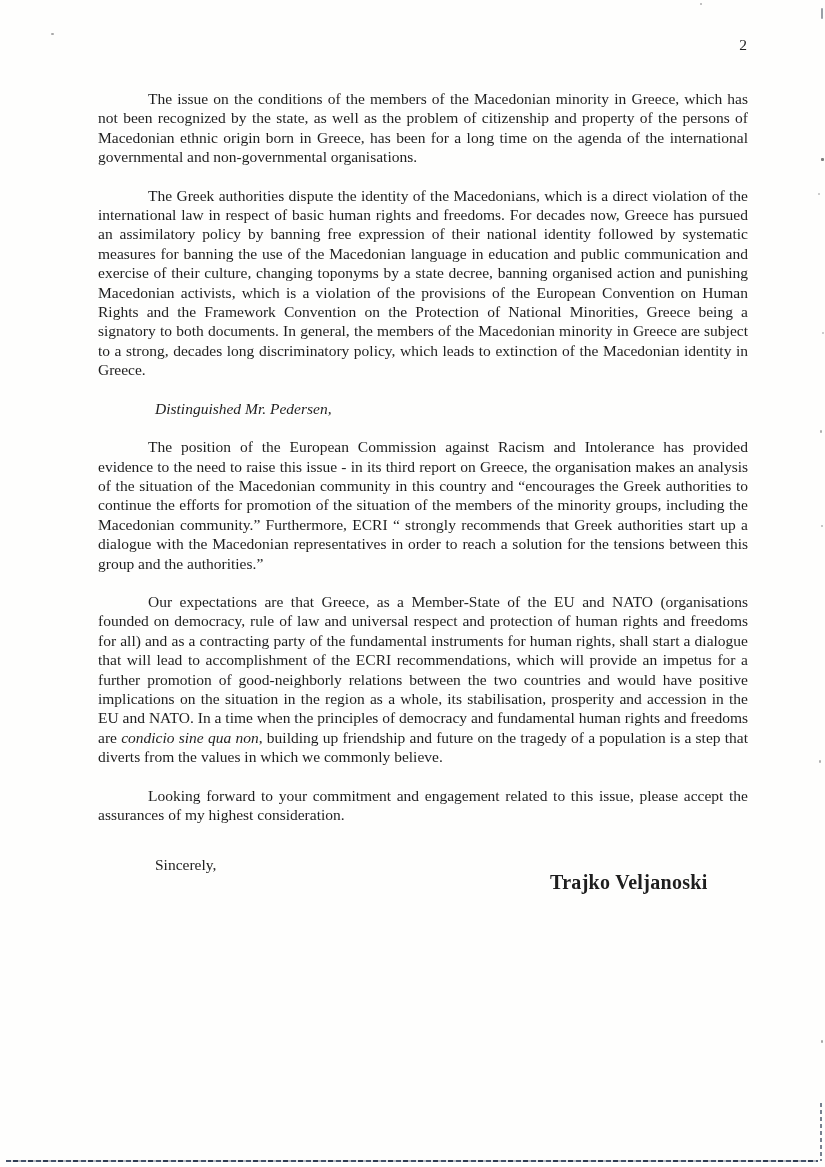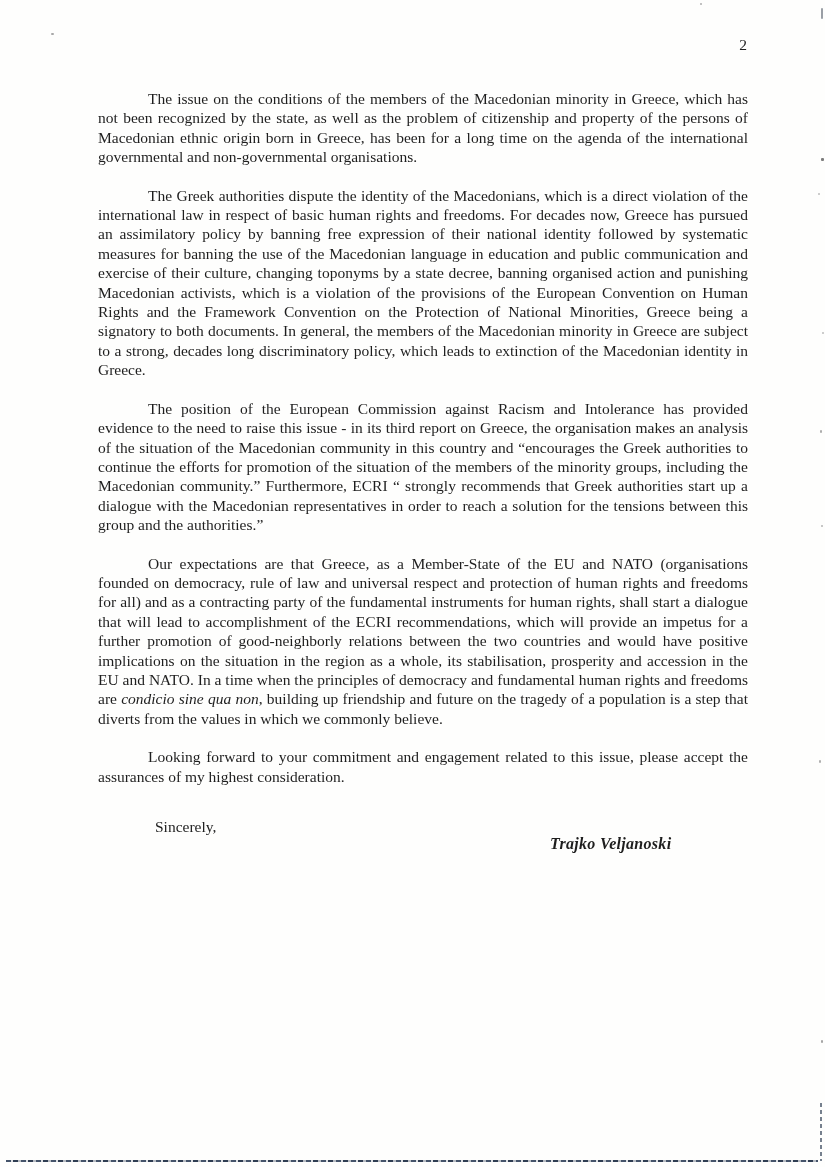--- a/index.html
+++ b/index.html
@@ -27,22 +27,21 @@
     font-size: 15.5px;
     line-height: 19.4px;
     text-align: justify;
   }
   .para { text-indent: 50px; margin: 2px 0 19px 0; }
   .salutation { font-style: italic; text-indent: 57px; }
   .latin { }
   .closing { margin-top: 31px; margin-bottom: 0; text-indent: 57px; text-align: left; }
   .signature {
     font-weight: bold;
-    font-style: italic;
-    font-size: 16px;
+    font-size: 20px;
     margin: -2px 0 0 452px;
     text-indent: 0;
     text-align: left;
     letter-spacing: 0.3px;
   }
   
   .bottom-scan-line {
     position: absolute;
     left: 6px;
     bottom: 5px;
@@ -78,20 +77,21 @@
 <div class="page">
 
   <span class="page-number">2</span>
 
   <main class="content">
 
     <p class="para">The issue on the conditions of the members of the Macedonian minority in Greece, which has not been recognized by the state, as well as the problem of citizenship and property of the persons of Macedonian ethnic origin born in Greece, has been for a long time on the agenda of the international governmental and non-governmental organisations.</p>
 
     <p class="para">The Greek authorities dispute the identity of the Macedonians, which is a direct violation of the international law in respect of basic human rights and freedoms. For decades now, Greece has pursued an assimilatory policy by banning free expression of their national identity followed by systematic measures for banning the use of the Macedonian language in education and public communication and exercise of their culture, changing toponyms by a state decree, banning organised action and punishing Macedonian activists, which is a violation of the provisions of the European Convention on Human Rights and the Framework Convention on the Protection of National Minorities, Greece being a signatory to both documents. In general, the members of the Macedonian minority in Greece are subject to a strong, decades long discriminatory policy, which leads to extinction of the Macedonian identity in Greece.</p>
 
+    <p class="para salutation">Distinguished Mr. Pedersen,</p>
 
     <p class="para">The position of the European Commission against Racism and Intolerance has provided evidence to the need to raise this issue - in its third report on Greece, the organisation makes an analysis of the situation of the Macedonian community in this country and “encourages the Greek authorities to continue the efforts for promotion of the situation of the members of the minority groups, including the Macedonian community.” Furthermore, ECRI “ strongly recommends that Greek authorities start up a dialogue with the Macedonian representatives in order to reach a solution for the tensions between this group and the authorities.”</p>
 
     <p class="para"><span>Our expectations are that Greece, as a Member-State of the EU and NATO (organisations founded on democracy, rule of law and universal respect and protection of human rights and freedoms for all) and as a contracting party of the fundamental instruments for human rights, shall start a dialogue that will lead to accomplishment of the ECRI recommendations, which will provide an impetus for a further promotion of good-neighborly relations between the two countries and would have positive implications on the situation in the region as a whole, its stabilisation, prosperity and accession in the EU and NATO. In a time when the principles of democracy and fundamental human rights and freedoms are </span><em class="latin">condicio sine qua non</em><span>, building up friendship and future on the tragedy of a population is a step that diverts from the values in which we commonly believe.</span></p>
 
     <p class="para">Looking forward to your commitment and engagement related to this issue, please accept the assurances of my highest consideration.</p>
 
     <p class="para closing">Sincerely,</p>
 
     <p class="signature">Trajko Veljanoski</p>

